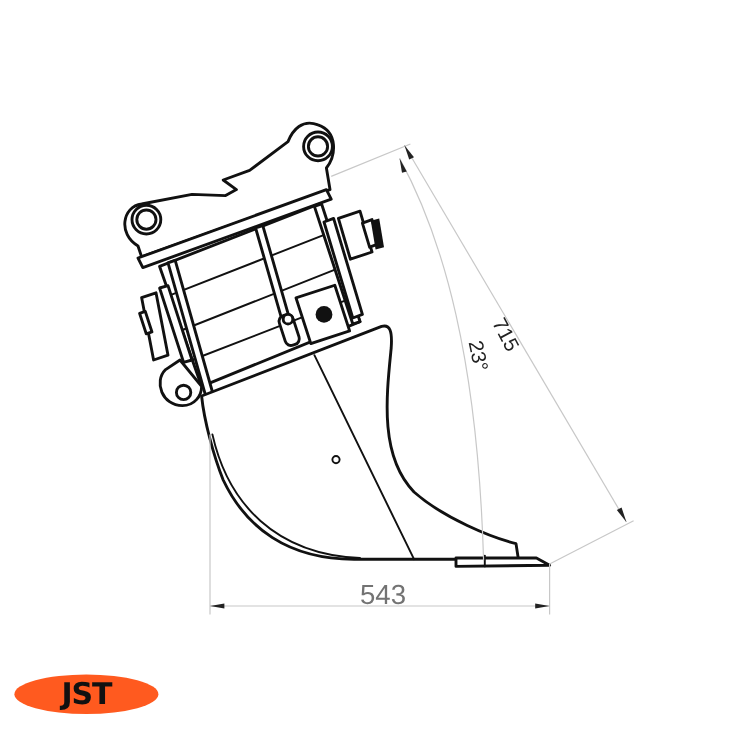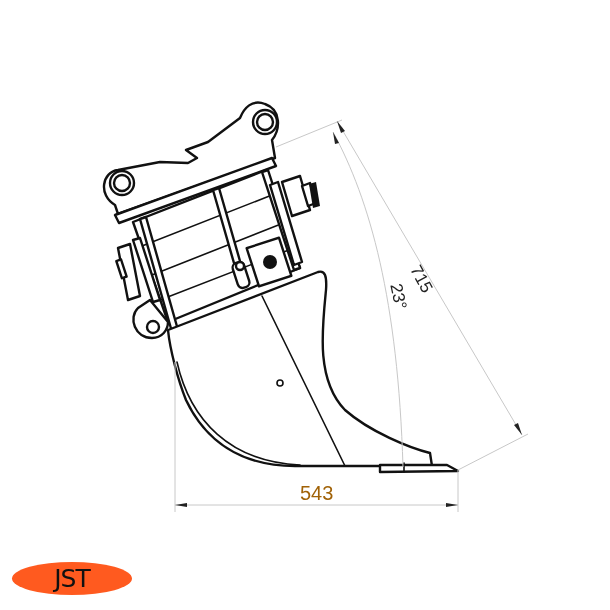--- a/index.html
+++ b/index.html
@@ -5,21 +5,21 @@
     html, body { margin: 0; padding: 0; background: #ffffff; }
     body { width: 610px; height: 610px; position: relative; overflow: hidden; font-family: "DejaVu Sans", sans-serif; }
     #drawing { position: absolute; left: 0; top: 0; width: 610px; height: 610px; }
     .part { fill: #ffffff; stroke: #111111; stroke-width: 2.4; stroke-linejoin: round; stroke-linecap: round; }
     .part-thin { fill: none; stroke: #111111; stroke-width: 1.6; stroke-linecap: round; }
     .dim { fill: none; stroke: #c8c8c8; stroke-width: 1; }
     .arrow { fill: #222222; }
     #logo { position: absolute; left: 12px; top: 562px; width: 120px; height: 33px; }
     #logo-ellipse { position: absolute; left: 0; top: 0; width: 120px; height: 33px; border-radius: 50%; background: #ff5a1f; }
     #logo-text { position: absolute; left: 0; top: 0; width: 120px; height: 33px; line-height: 33px; text-align: center;
-      font-family: "DejaVu Sans", sans-serif; font-weight: normal; font-size: 25px; color: #111111; letter-spacing: -1px; }
+      font-family: "DejaVu Sans", sans-serif; font-weight: bold; font-size: 25px; color: #111111; letter-spacing: -1px; }
   </style>
 </head>
 <body>
 
 <svg id="drawing" viewBox="0 0 610 610" xmlns="http://www.w3.org/2000/svg">
 
   <g>
     <path class="part" d="M118,170 C102,172 98,195 115,205 L118,214 L275,158 L272,140 C280,130 282,110 265,104 C252,99 244,108 240,118 L208,142 L186,150 L197,158 L188,163 L160,162 Z"></path>
     <circle class="part" cx="122" cy="183" r="12"></circle>
     <circle class="part" cx="122" cy="183" r="8"></circle>
@@ -88,20 +88,20 @@
     <polygon class="arrow" points="337,121 345,131 341,133"></polygon>
     <polygon class="arrow" points="522,435 514,425 518,423"></polygon>
   </g>
 
   <g>
     <path class="dim" d="M333,132 C370,200 398,300 403,467"></path>
     <polygon class="arrow" points="333,132 339,143 335,144"></polygon>
   </g>
 </svg>
 
-<div style="position:absolute;left:300px;top:482px;font-family:'Liberation Sans',sans-serif;font-size:20px;color:#a16207;">543</div>
+<div style="position:absolute;left:300px;top:482px;font-family:'Liberation Sans',sans-serif;font-size:23px;color:#737373;">543</div>
 <div style="position:absolute;left:423px;top:262px;font-family:'Liberation Sans',sans-serif;font-size:17px;color:#222;transform:rotate(62deg);transform-origin:left top;">715</div>
 <div style="position:absolute;left:405px;top:282px;font-family:'Liberation Sans',sans-serif;font-size:17px;color:#222;transform:rotate(78deg);transform-origin:left top;">23°</div>
 
 <div id="logo">
   <div id="logo-ellipse"></div>
   <div id="logo-text">JST</div>
 </div>
 
 </body></html>

